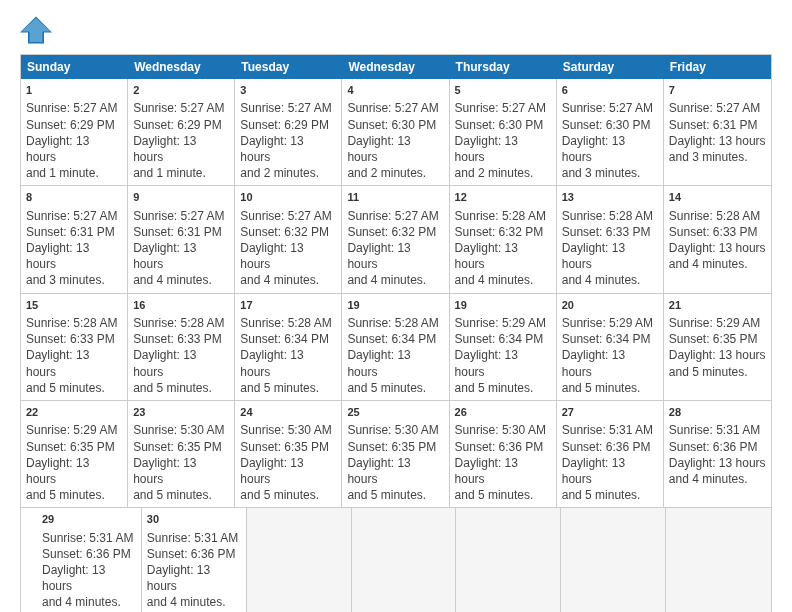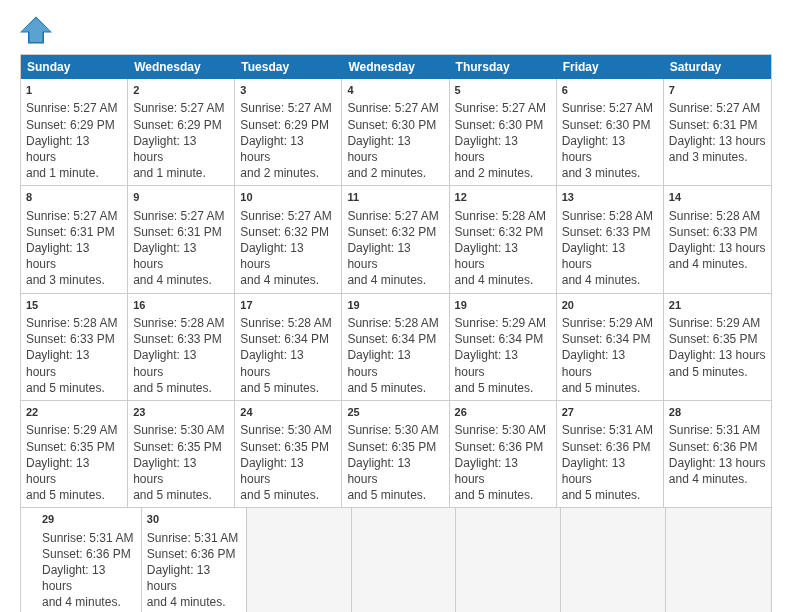--- a/index.html
+++ b/index.html
@@ -133,22 +133,22 @@
     </div>
   </div>
 
   <div class="calendar">
     <div class="cal-header">
     <div class="cal-header-cell">Sunday</div>
         <div class="cal-header-cell">Wednesday</div>
         <div class="cal-header-cell">Tuesday</div>
         <div class="cal-header-cell">Wednesday</div>
         <div class="cal-header-cell">Thursday</div>
+        <div class="cal-header-cell">Saturday</div>
         <div class="cal-header-cell">Friday</div>
-        <div class="cal-header-cell">Saturday</div>
       </div>
     <div class="cal-body">
     <div class="cal-row">
           <div class="cal-cell">
             <span class="day-num">1</span>
             <div class="cell-text">Sunrise: 5:27 AM<br>Sunset: 6:29 PM<br>Daylight: 13 hours<br>and 1 minute.</div>
           </div>
           <div class="cal-cell">
             <span class="day-num">2</span>
             <div class="cell-text">Sunrise: 5:27 AM<br>Sunset: 6:29 PM<br>Daylight: 13 hours<br>and 1 minute.</div>

